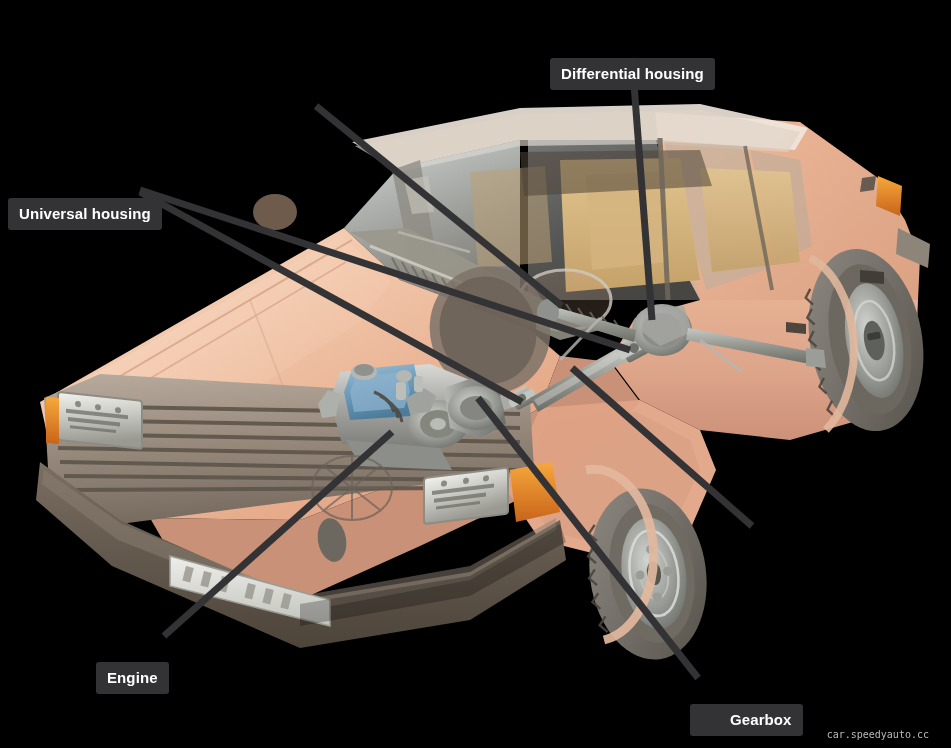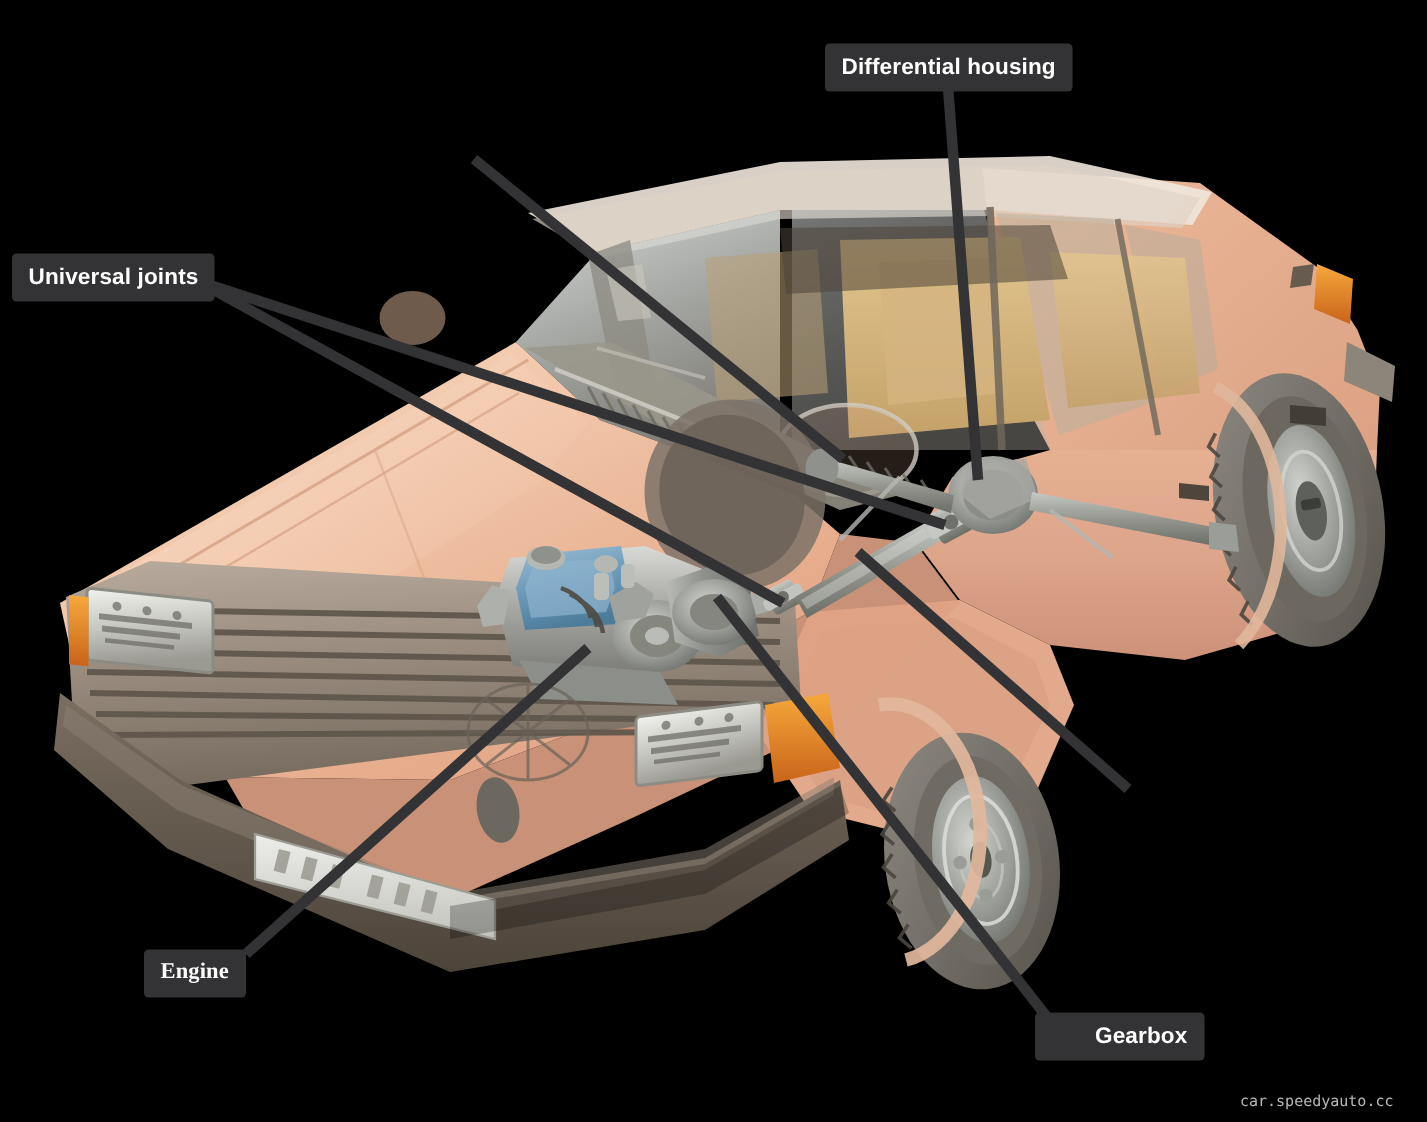--- a/index.html
+++ b/index.html
@@ -22,20 +22,21 @@
     background:#333335;
     color:#ffffff;
     font-weight:bold;
     font-size:15px;
     line-height:15px;
     letter-spacing:.1px;
     padding:8px 11px 9px 11px;
     border-radius:3px;
     white-space:nowrap;
     box-sizing:border-box;
+    margin-top:29px;
   }
 
   
   #watermark{
     position:absolute;right:22px;bottom:8px;
     color:#d8d8d8;
     font-size:10px;
     font-family:"DejaVu Sans Mono", monospace;
     letter-spacing:0px;
     opacity:.85;
@@ -406,25 +407,25 @@
       <line x1="698" y1="678" x2="478" y2="398"></line>
     </g>
   </svg>
 
   <div class="callout" style="left:550px;top:29px;">
     <span>Differential housing</span>
   </div>
 
 
   <div class="callout" style="left:8px;top:169px;">
-    <span>Universal joints</span>
+    <span>Universal housing</span>
   </div>
 
 
-  <div class="callout" style="left:96px;top:633px;font-family:Liberation Serif, serif;">
+  <div class="callout" style="left:96px;top:633px;">
     <span>Engine</span>
   </div>
 
   <div class="callout" style="left:690px;top:675px;padding-left:40px;">
     <span>Gearbox</span>
   </div>
 
   <div id="watermark">car.speedyauto.cc</div>
 
 </div>

